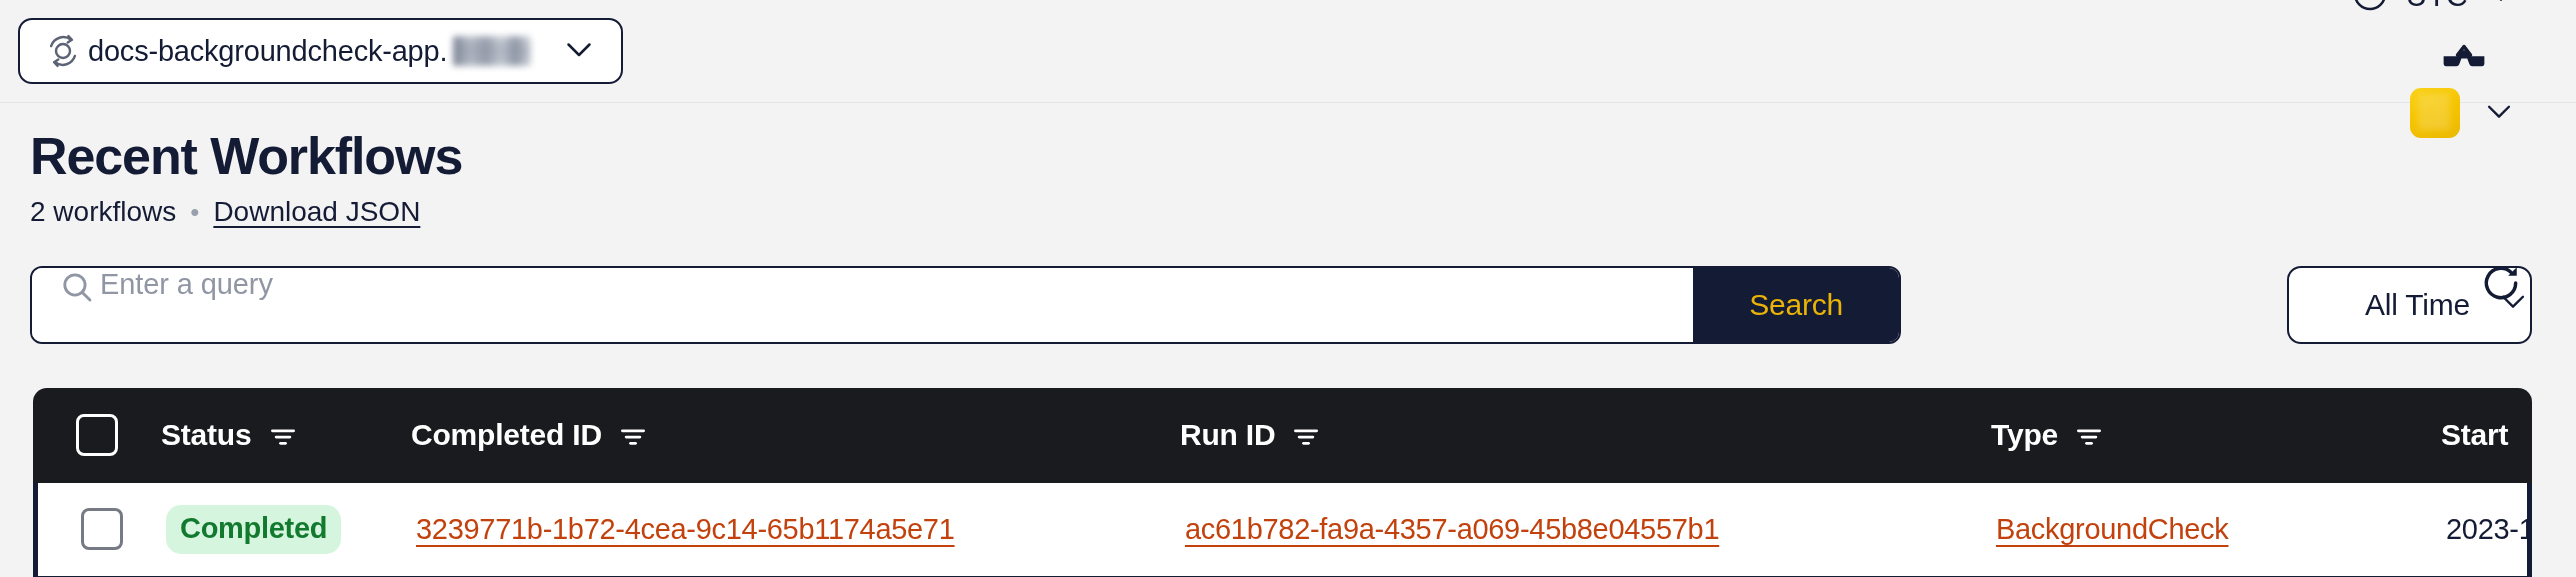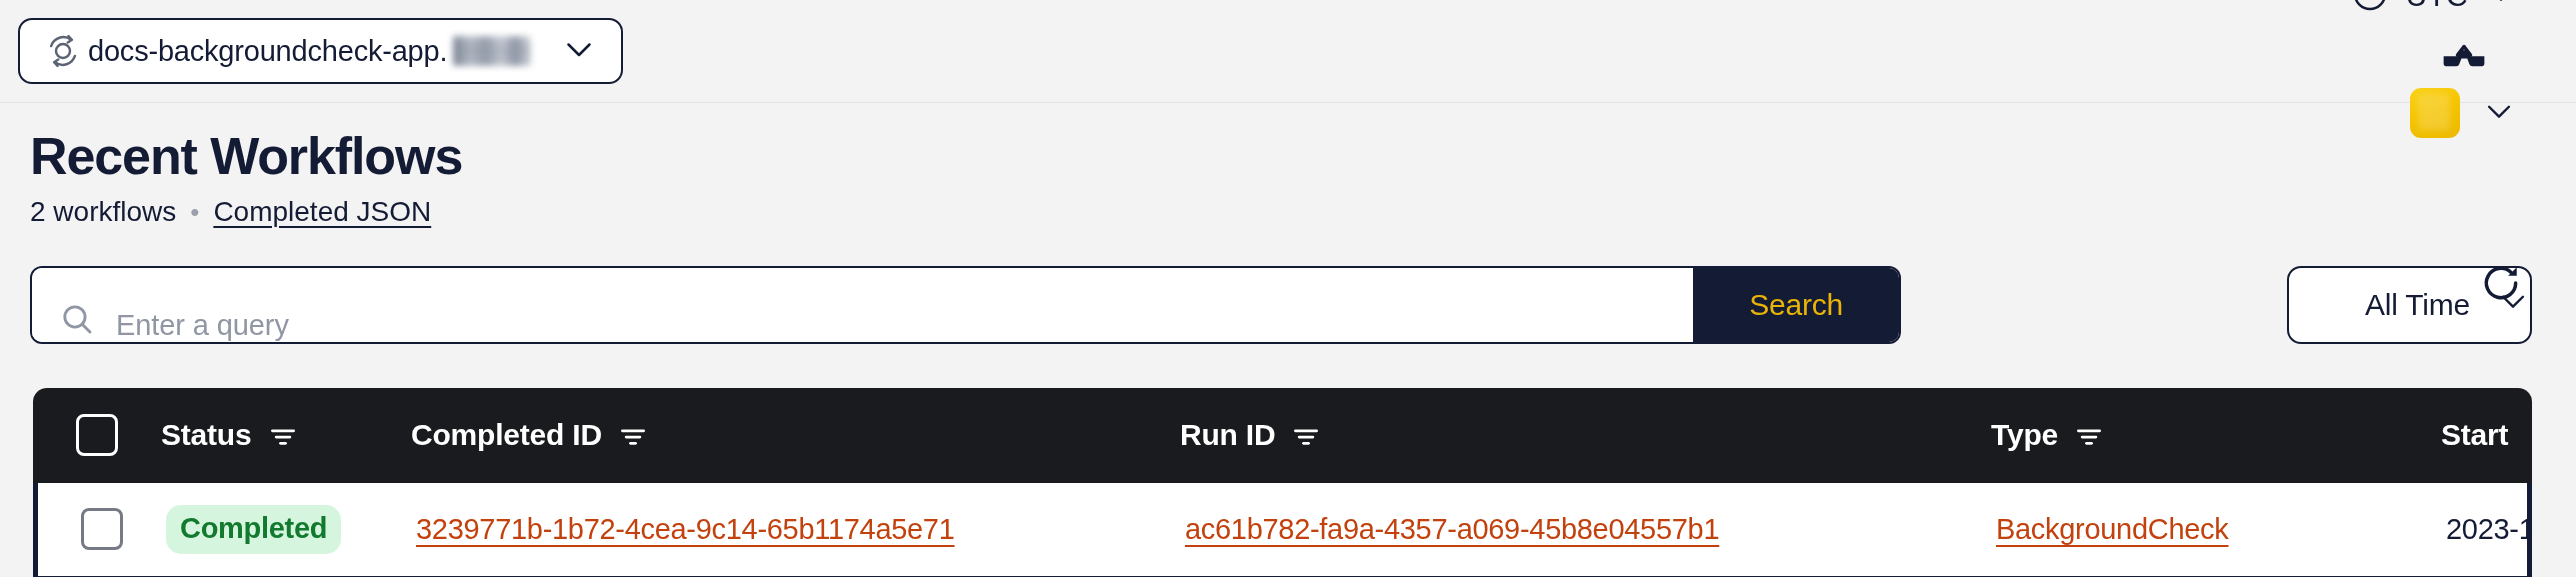--- a/index.html
+++ b/index.html
@@ -183,22 +183,22 @@
     height: 78px;
     background: #ffffff;
     border: 2px solid #141b34;
     border-radius: 12px;
     overflow: hidden;
   }
 
   .search-field {
     flex: 1;
     display: flex;
-    align-items: flex-end;
-    gap: 20px;
+    align-items: flex-start;
+    gap: 4px;
     padding-left: 26px;
     background: #ffffff;
     cursor: text;
   }
 
   .search-input {
     flex: 1;
     border: 0;
     outline: 0;
     background: transparent;
@@ -390,21 +390,21 @@
 </div>
 
 <div class="page">
 
   <div class="title-row">
     <div>
       <div class="page-title">Recent Workflows</div>
       <div class="subtitle">
         <span class="sub-count">2 workflows</span>
         <span class="sub-dot">•</span>
-        <span class="sub-link">Completed JSON</span>
+        <span class="sub-link">Download JSON</span>
       </div>
     </div>
   </div>
 
   <div class="refresh-btn">
     <span>
       <svg width="44" height="44" viewBox="0 0 24 24" fill="none" stroke="#141b34" stroke-width="1.9" stroke-linecap="round">
         <path d="M20 12a8 8 0 1 1-2.6-5.9"></path>
         <polygon points="20.6,3.4 20.6,8.1 15.9,8.1" fill="#141b34" stroke="none"></polygon>
       </svg>

